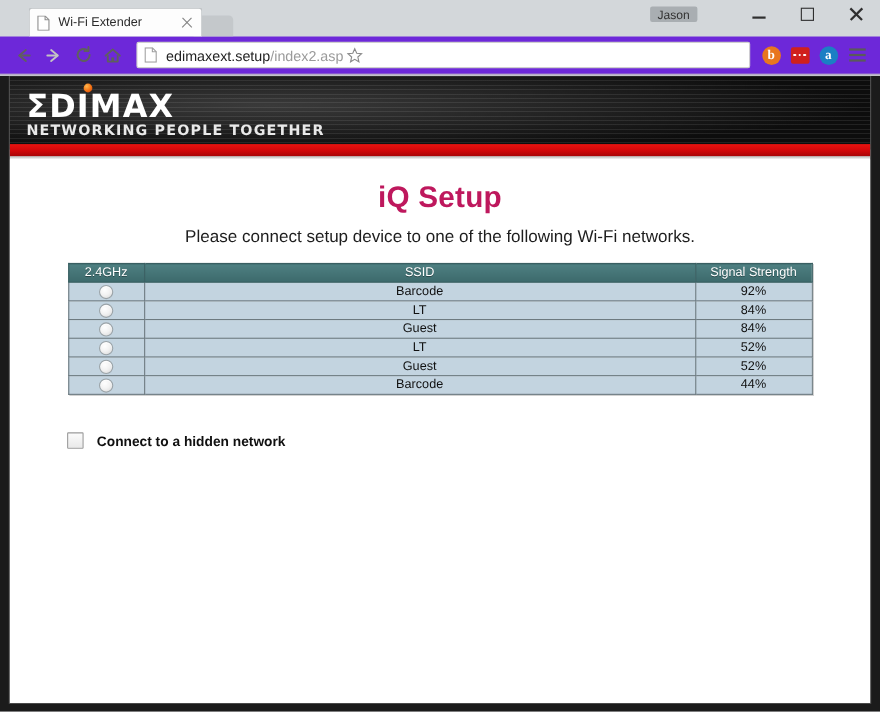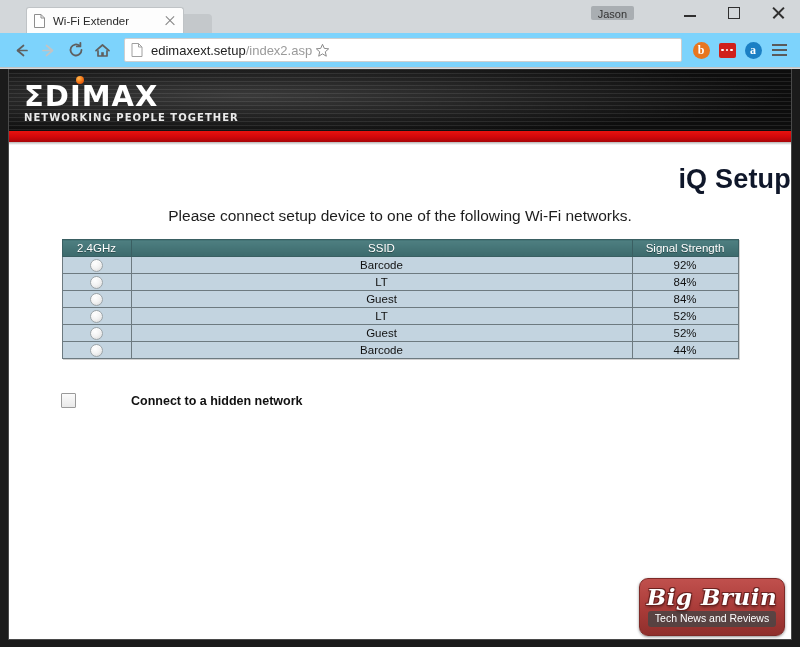--- a/index.html
+++ b/index.html
@@ -127,21 +127,21 @@
   .win-close-glyph { width: 14px; height: 14px; position: relative; }
   .win-close-glyph:before, .win-close-glyph:after {
     content:""; position:absolute; left:0; top:6px; width:15px; height:1.6px; background:#2f2f2f;
   }
   .win-close-glyph:before { transform: rotate(45deg); }
   .win-close-glyph:after  { transform: rotate(-45deg); }
 
   
   .toolbar {
     height: 35px;
-    background: #7dd3fc;
+    background: #6d28d9;
     border-bottom: 1px solid #c4c4c4;
     display: flex;
     align-items: center;
     padding: 0 8px;
     box-sizing: border-box;
   }
   .nav-btn {
     width: 27px;
     height: 27px;
     display: flex;
@@ -253,21 +253,21 @@
     position: absolute;
     left: 52px;
     top: -5px;
     width: 8px;
     height: 8px;
     border-radius: 50%;
     background: radial-gradient(circle at 35% 30%, #ffb84d 0%, #f36f12 55%, #c2410c 100%);
   }
   .logo-tag {
     font-family: "DejaVu Sans", sans-serif;
-    font-size: 10px;
+    font-size: 13px;
     font-weight: bold;
     letter-spacing: 1.05px;
     color: #e9e9e9;
     margin-top: 1px;
     white-space: nowrap;
   }
   .brand-redbar {
     position: absolute;
     left: 0;
     top: 62px;
@@ -284,25 +284,25 @@
   
   .page-body {
     position: absolute;
     left: 0;
     top: 76px;
     width: 100%;
     bottom: 0;
     background: #ffffff;
   }
   .iq-title {
-    text-align: right;
+    text-align: center;
     margin-top: 19px;
     font-size: 27px;
     font-weight: bold;
-    color: #0f172a;
+    color: #be185d;
     letter-spacing: .2px;
   }
   .iq-subtitle {
     text-align: center;
     margin-top: 12px;
     font-size: 15.5px;
     color: #1d1d1d;
   }
 
   
@@ -349,21 +349,20 @@
     border: 1px solid #9aa3a8;
     box-shadow: inset 0 1px 1px rgba(255,255,255,.9);
     vertical-align: middle;
   }
 
   
   .hidden-row {
     margin: 34px 0 0 52px;
     display: flex;
     align-items: center;
-    gap: 43px;
   }
   .hidden-check {
     width: 13px;
     height: 13px;
     border: 1px solid #9a9a9a;
     background: linear-gradient(180deg,#fbfbfb,#e9e9e9);
     border-radius: 1px;
     flex: 0 0 13px;
   }
   .hidden-label {
@@ -598,21 +597,17 @@
               </tbody>
           </table>
         </div>
 
         <div class="hidden-row">
           <span class="hidden-check"></span>
           <span class="hidden-label">Connect to a hidden network</span>
         </div>
 
 
-        <div class="bigbruin">
-          <div class="bb-word">Big Bruin</div>
-          <div class="bb-sub">Tech News and Reviews</div>
-        </div>
 
       </div>
     </div>
   </div>
 </div>
 
 </body></html>

